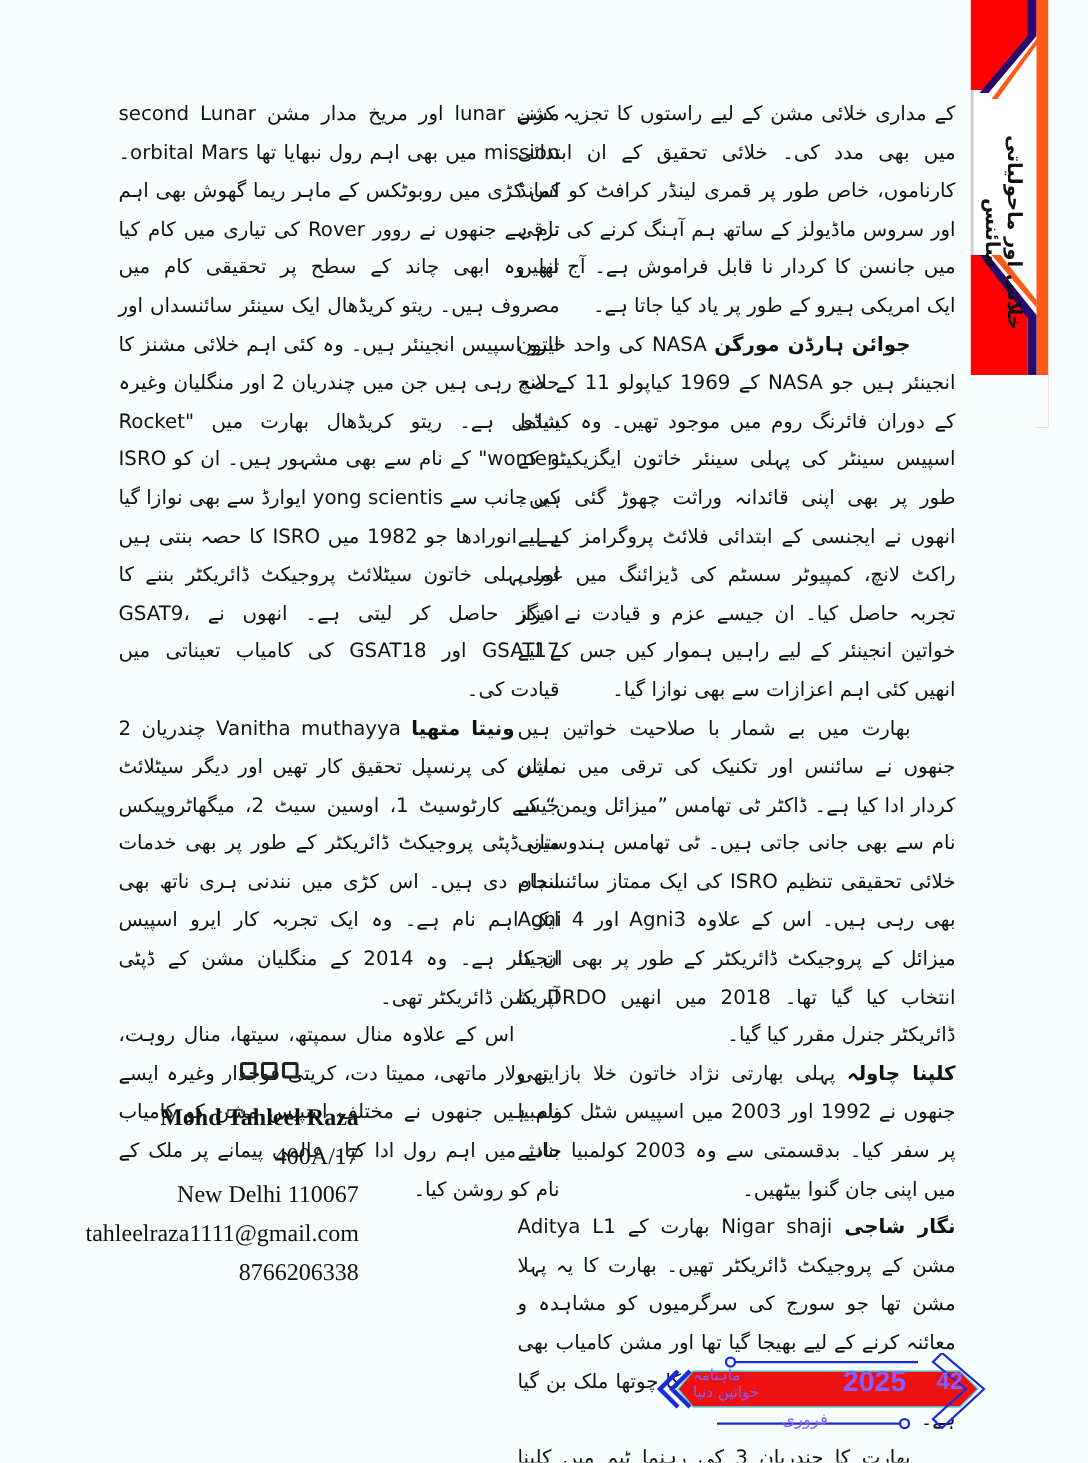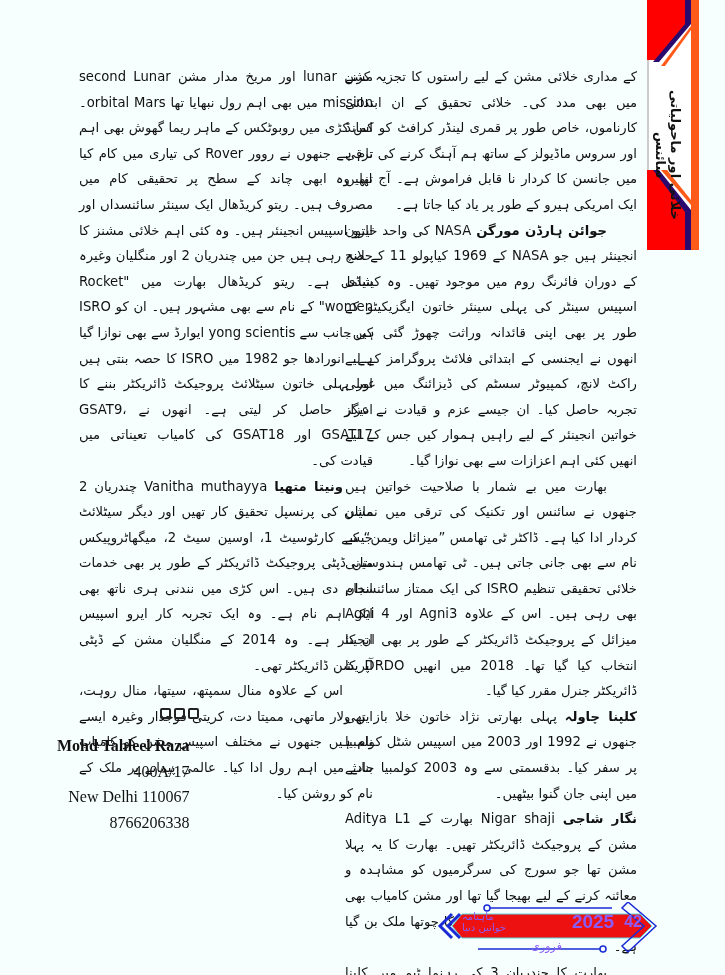--- a/index.html
+++ b/index.html
@@ -95,21 +95,21 @@
     display: flex;
     align-items: center;
     justify-content: center;
     gap: 10px;
     color: #8b5cf6;
     direction: ltr;
   }
   .footer-text .mag { font-size: 10px; font-family: "DejaVu Sans", sans-serif; }
   .footer-text .month { font-size: 11px; font-family: "DejaVu Sans", sans-serif; margin-top: 48px; }
   .footer-text .year { font-size: 19px; font-weight: bold; font-family: "Liberation Sans", sans-serif; }
-  .footer-text .page { font-size: 16px; font-weight: bold; font-family: "Liberation Sans", sans-serif; margin-left: 0; }
+  .footer-text .page { font-size: 16px; font-weight: bold; font-family: "Liberation Sans", sans-serif; margin-left: 10px; }
 </style>
 </head>
 <body>
 
 <div class="side-banner">
   <svg width="52" height="285" viewBox="0 0 52 285">
     <rect x="0" y="0" width="52" height="285" fill="#ffffff"></rect>
     <rect x="0" y="0" width="52" height="285" fill="none"></rect>
 
     <polygon points="0,0 44,0 44,22 10,60 0,60" fill="#ff0000"></polygon>
@@ -143,20 +143,21 @@
 <div class="ornament">
   <span></span>
   <span></span>
   <span></span>
 </div>
 
 <div class="signature">
   <div class="name">Mohd Tahleel Raza</div>
   <div>400A/17</div>
   <div>New Delhi 110067</div>
+  <div>tahleelraza1111@gmail.com</div>
   <div>8766206338</div>
 </div>
 
 <div class="footer-badge">
   <svg width="235" height="58" viewBox="0 0 235 58">
 
     <circle cx="57" cy="6" r="3" fill="none" stroke="#1a2bd6" stroke-width="1.5"></circle>
     <line x1="60" y1="6" x2="182" y2="6" stroke="#1a2bd6" stroke-width="1.5"></line>
 
     <circle cx="173" cy="47" r="3" fill="none" stroke="#1a2bd6" stroke-width="1.5"></circle>

